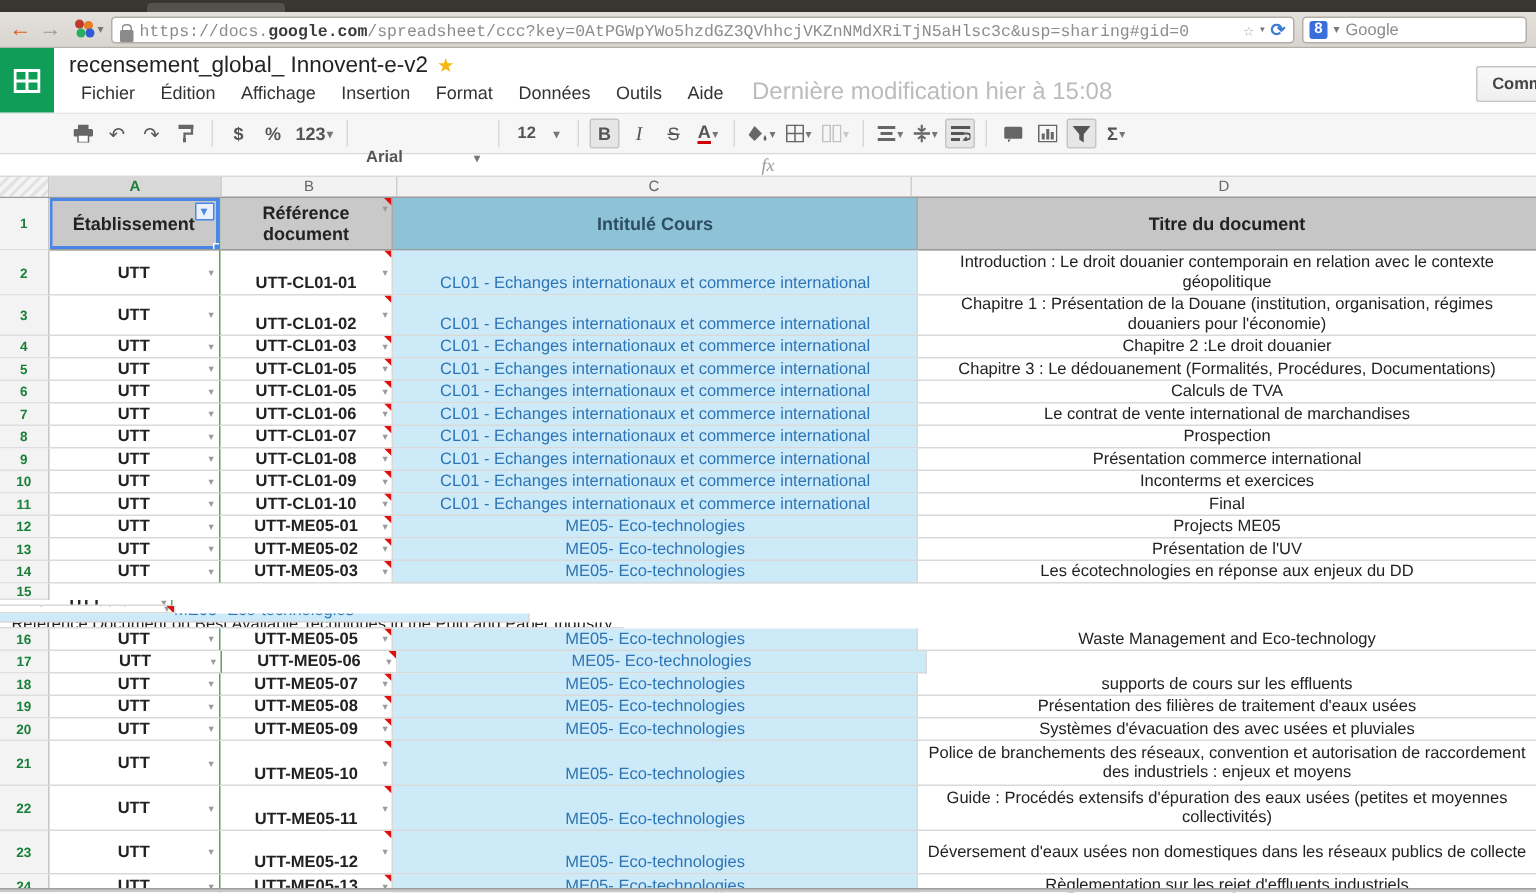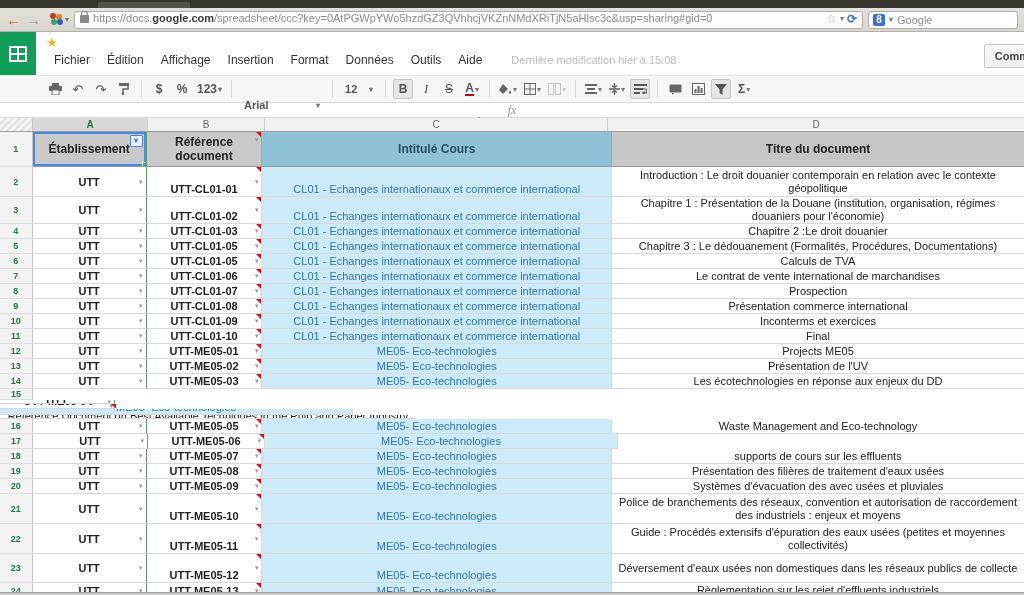--- a/index.html
+++ b/index.html
@@ -16,41 +16,41 @@
   .back { color:#e0591f; }
   .fwd { color:#9a968f; }
   .dots-wrap { display:flex; align-items:center; gap:2px; margin-left:4px; }
   .dots { position:relative; width:13px; height:13px; }
   .dots i { position:absolute; width:6px; height:6px; border-radius:50%; }
   .dots i:nth-child(1){ background:#c0392b; left:0; top:0; }
   .dots i:nth-child(2){ background:#e67e22; left:6px; top:1px; }
   .dots i:nth-child(3){ background:#27ae60; left:1px; top:6px; }
   .dots i:nth-child(4){ background:#2f5bd6; left:7px; top:6px; }
   .caret { font-size:8px; color:#777; }
-  .urlbar { flex:1; height:18px; background:#fff; border:1px solid #b3afa8; border-radius:3px; display:flex; align-items:flex-start; padding:0 5px; gap:4px; min-width:0; }
+  .urlbar { flex:1; height:18px; background:#fff; border:1px solid #b3afa8; border-radius:3px; display:flex; align-items:flex-end; padding:0 5px; gap:4px; min-width:0;font-family:Liberation Mono, monospace; }
   .lock { width:9px; height:8px; background:#8a8a8a; border-radius:1px; position:relative; margin-top:3px; }
   .lock:before { content:""; position:absolute; top:-4px; left:1px; width:5px; height:5px; border:1.5px solid #8a8a8a; border-bottom:none; border-radius:3px 3px 0 0; }
   .url-text { font-size:11px; white-space:nowrap; overflow:hidden; color:#8c8c8c; flex:1; }
   .url-text b { color:#3c3c3c; }
   .url-right { display:flex; align-items:center; gap:3px; }
   .star-o { color:#b5b1aa; font-size:12px; }
   .reload { color:#3a7bd5; font-size:12px; font-weight:bold; }
   .searchbox { width:150px; height:18px; background:#fff; border:1px solid #b3afa8; border-radius:3px; display:flex; align-items:center; padding:0 4px; gap:4px; }
   .gfav { width:12px; height:12px; background:#3a6fdb; border-radius:2px; color:#fff; font-size:10px; font-weight:bold; text-align:center; line-height:12px; }
   .search-text { font-size:11px; color:#8c8c8c; }
 
   
   .docs-header { height:43px; background:#fff; position:relative; padding-left:46px; }
   .sheets-logo { position:absolute; left:0; top:0; width:36px; height:43px; background:#0f9d58; display:flex; align-items:center; justify-content:center; }
   .title-row { display:flex; align-items:center; gap:6px; padding-top:3px; }
   .doc-title { font-size:15px; color:#222; }
   .title-star { color:#f5b60d; font-size:13px; }
   .menu-row { display:flex; align-items:center; gap:1px; margin-top:1px; }
   .menu-item { font-size:12px; color:#333; padding:2px 8px; cursor:default; }
-  .modified { font-size:11px; color:#bcbcbc; margin-left:20px; }
+  .modified { font-size:16px; color:#bcbcbc; margin-left:10px; }
   .comm-btn { position:absolute; right:-16px; top:12px; height:24px; padding:0 10px; background:linear-gradient(#f8f8f8,#f0f0f0); border:1px solid #c6c6c6; border-radius:2px; font-size:11px; font-weight:bold; color:#444; line-height:22px; }
 
   
   .toolbar { height:28px; background:#f6f6f6; border-top:1px solid #e5e5e5; border-bottom:1px solid #d9d9d9; display:flex; align-items:center; padding-left:45px; gap:3px; }
   .tb { height:20px; min-width:20px; display:flex; align-items:center; justify-content:center; border-radius:2px; color:#555; font-size:11px; gap:1px; padding:0 2px; }
   .tb.pressed { background:#e6e6e6; border:1px solid #c6c6c6; }
   .tb.disabled { opacity:.35; }
   .tb-sep { width:1px; height:18px; background:#d9d9d9; margin:0 4px; }
   .tb .glyph { font-size:13px; line-height:1; }
   .tb-bold { font-weight:bold; font-size:12px; }
@@ -137,20 +137,21 @@
 
   <div class="docs-header">
     <div class="sheets-logo">
       <svg class="ic" width="18" height="16" viewBox="0 0 18 16">
           <rect x="1" y="1" width="16" height="14" fill="none" stroke="#fff" stroke-width="2"></rect>
           <line x1="1" y1="8" x2="17" y2="8" stroke="#fff" stroke-width="2"></line>
           <line x1="9" y1="1" x2="9" y2="15" stroke="#fff" stroke-width="2"></line>
         </svg>
     </div>
     <div class="title-row">
+      <span class="doc-title">recensement_global_ Innovent-e-v2</span>
       <span class="title-star">★</span>
     </div>
     <div class="menu-row">
       <span class="menu-item">Fichier</span>
       <span class="menu-item">Édition</span>
       <span class="menu-item">Affichage</span>
       <span class="menu-item">Insertion</span>
       <span class="menu-item">Format</span>
       <span class="menu-item">Données</span>
       <span class="menu-item">Outils</span>

